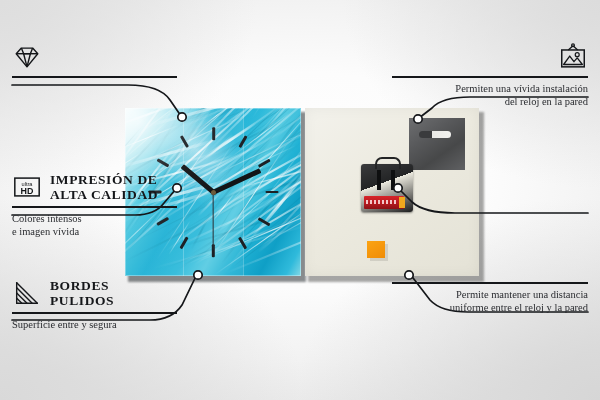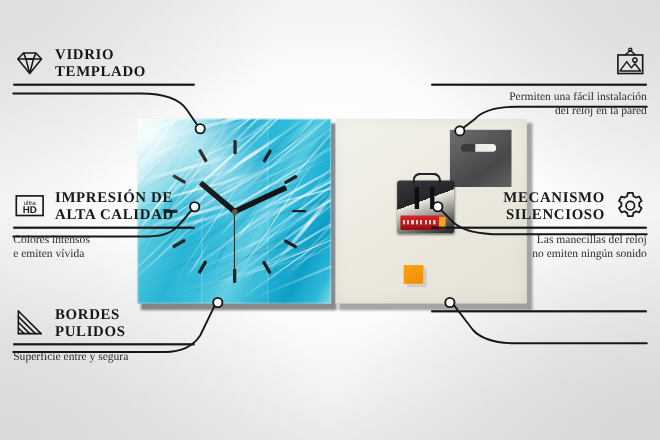--- a/index.html
+++ b/index.html
@@ -374,41 +374,39 @@
         <svg viewBox="0 0 32 32">
             <g fill="none" stroke="#15171a" stroke-width="1.5" stroke-linejoin="round">
           <path d="M4.5 12.5 L10 6.5 L22 6.5 L27.5 12.5 L16 26.5 Z"></path>
           <path d="M4.5 12.5 L27.5 12.5"></path>
               <path d="M10 6.5 L12.4 12.5 L16 26.5"></path>
           <path d="M22 6.5 L19.6 12.5 L16 26.5"></path>
               <path d="M12.4 12.5 L19.6 12.5"></path>
         </g>
           </svg>
       </span>
-      <span class="co-title ta-l">VIDRIO
-TEMPLADO</span>
     </div>
     <div class="co-rule"></div>
   </div>
 
   <div class="callout" style="left:12px;top:172px;width:165px;">
     <div class="co-head">
       <span class="icon">
         <svg viewBox="0 0 32 32">
           <rect x="3" y="6.5" width="26" height="19" fill="none" stroke="#15171a" stroke-width="1.6"></rect>
           <text x="16" y="15" text-anchor="middle" font-family="Liberation Sans, sans-serif" font-size="6" fill="#15171a">ultra</text>
           <text x="16" y="23.5" text-anchor="middle" font-family="Liberation Sans, sans-serif" font-size="9.5" font-weight="bold" fill="#15171a">HD</text>
         </svg>
       </span>
       <span class="co-title ta-l">IMPRESIÓN DE
 ALTA CALIDAD</span>
     </div>
     <div class="co-rule"></div>
     <div class="co-desc ta-l">Colores intensos
-e emiten vívida</div>
+e imagen vívida</div>
   </div>
 
   <div class="callout" style="left:12px;top:278px;width:165px;">
     <div class="co-head">
       <span class="icon">
         <svg viewBox="0 0 32 32">
             <g stroke="#15171a" stroke-width="1.5" stroke-linecap="round">
           <path d="M5 5 L27 27"></path>
               <path d="M5 10.5 L21.5 27"></path>
               <path d="M5 16 L16 27"></path>
@@ -431,37 +429,24 @@
         <svg viewBox="0 0 32 32">
           <path d="M16 4 L11 8.5 M16 4 L21 8.5" fill="none" stroke="#15171a" stroke-width="1.4"></path>
           <circle cx="16" cy="3.4" r="1.5" fill="none" stroke="#15171a" stroke-width="1.3"></circle>
           <rect x="4" y="8.5" width="24" height="18" fill="none" stroke="#15171a" stroke-width="1.6"></rect>
           <path d="M6 24 L12.5 15 L17 21 L20.5 17 L26 24 Z" fill="none" stroke="#15171a" stroke-width="1.4" stroke-linejoin="round"></path>
           <circle cx="20.5" cy="13.5" r="2.1" fill="none" stroke="#15171a" stroke-width="1.3"></circle>
         </svg>
       </span>
     </div>
     <div class="co-rule"></div>
-    <div class="co-desc ta-r">Permiten una fácil instalación
+    <div class="co-desc ta-r">Permiten una vívida instalación
 del reloj en la pared</div>
   </div>
 
-  <div class="callout" style="right:12px;top:172px;width:196px;">
-    <div class="co-head r">
-      <span class="co-title ta-r">MECANISMO
-SILENCIOSO</span>
-      <span class="icon">
-        <svg viewBox="0 0 32 32">
-          <path d="M13.6 3.6 h4.8 l.6 3.1 a9.6 9.6 0 0 1 2.6 1.5 l3-1.1 2.4 4.2 -2.4 2 a9.6 9.6 0 0 1 0 3 l2.4 2 -2.4 4.2 -3-1.1 a9.6 9.6 0 0 1 -2.6 1.5 l-.6 3.1 h-4.8 l-.6-3.1 a9.6 9.6 0 0 1 -2.6-1.5 l-3 1.1 -2.4-4.2 2.4-2 a9.6 9.6 0 0 1 0-3 l-2.4-2 2.4-4.2 3 1.1 a9.6 9.6 0 0 1 2.6-1.5 Z" fill="none" stroke="#15171a" stroke-width="1.7" stroke-linejoin="round"></path>
-          <circle cx="16" cy="16" r="4.1" fill="none" stroke="#15171a" stroke-width="1.7"></circle>
-        </svg>
-      </span>
-    </div>
-    <div class="co-rule"></div>
-    <div class="co-desc ta-r">Las manecillas del reloj
-no emiten ningún sonido</div>
-  </div>
 
   <div class="callout" style="right:12px;top:278px;width:196px;">
     <div class="co-rule"></div>
+    <div class="co-desc ta-r">Permite mantener una distancia
+uniforme entre el reloj y la pared</div>
   </div>
 
 </div>
 
 </body></html>

